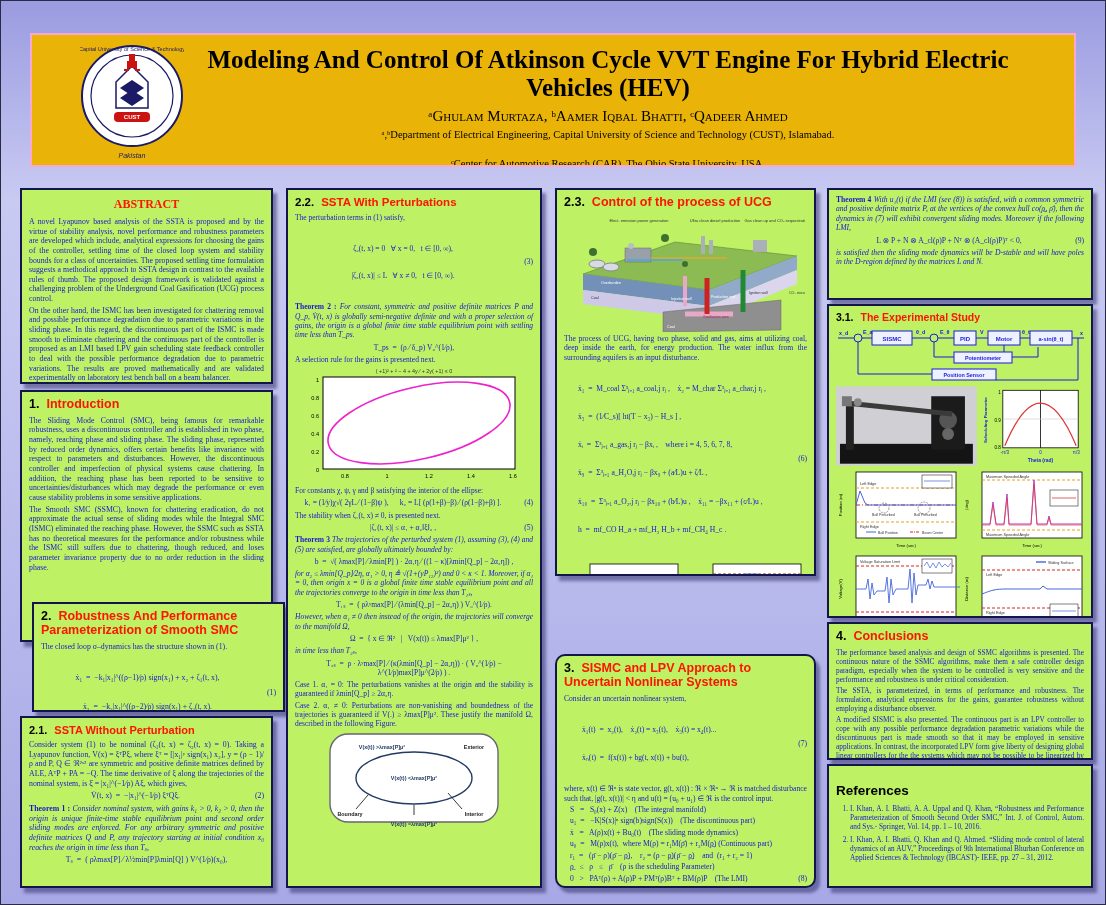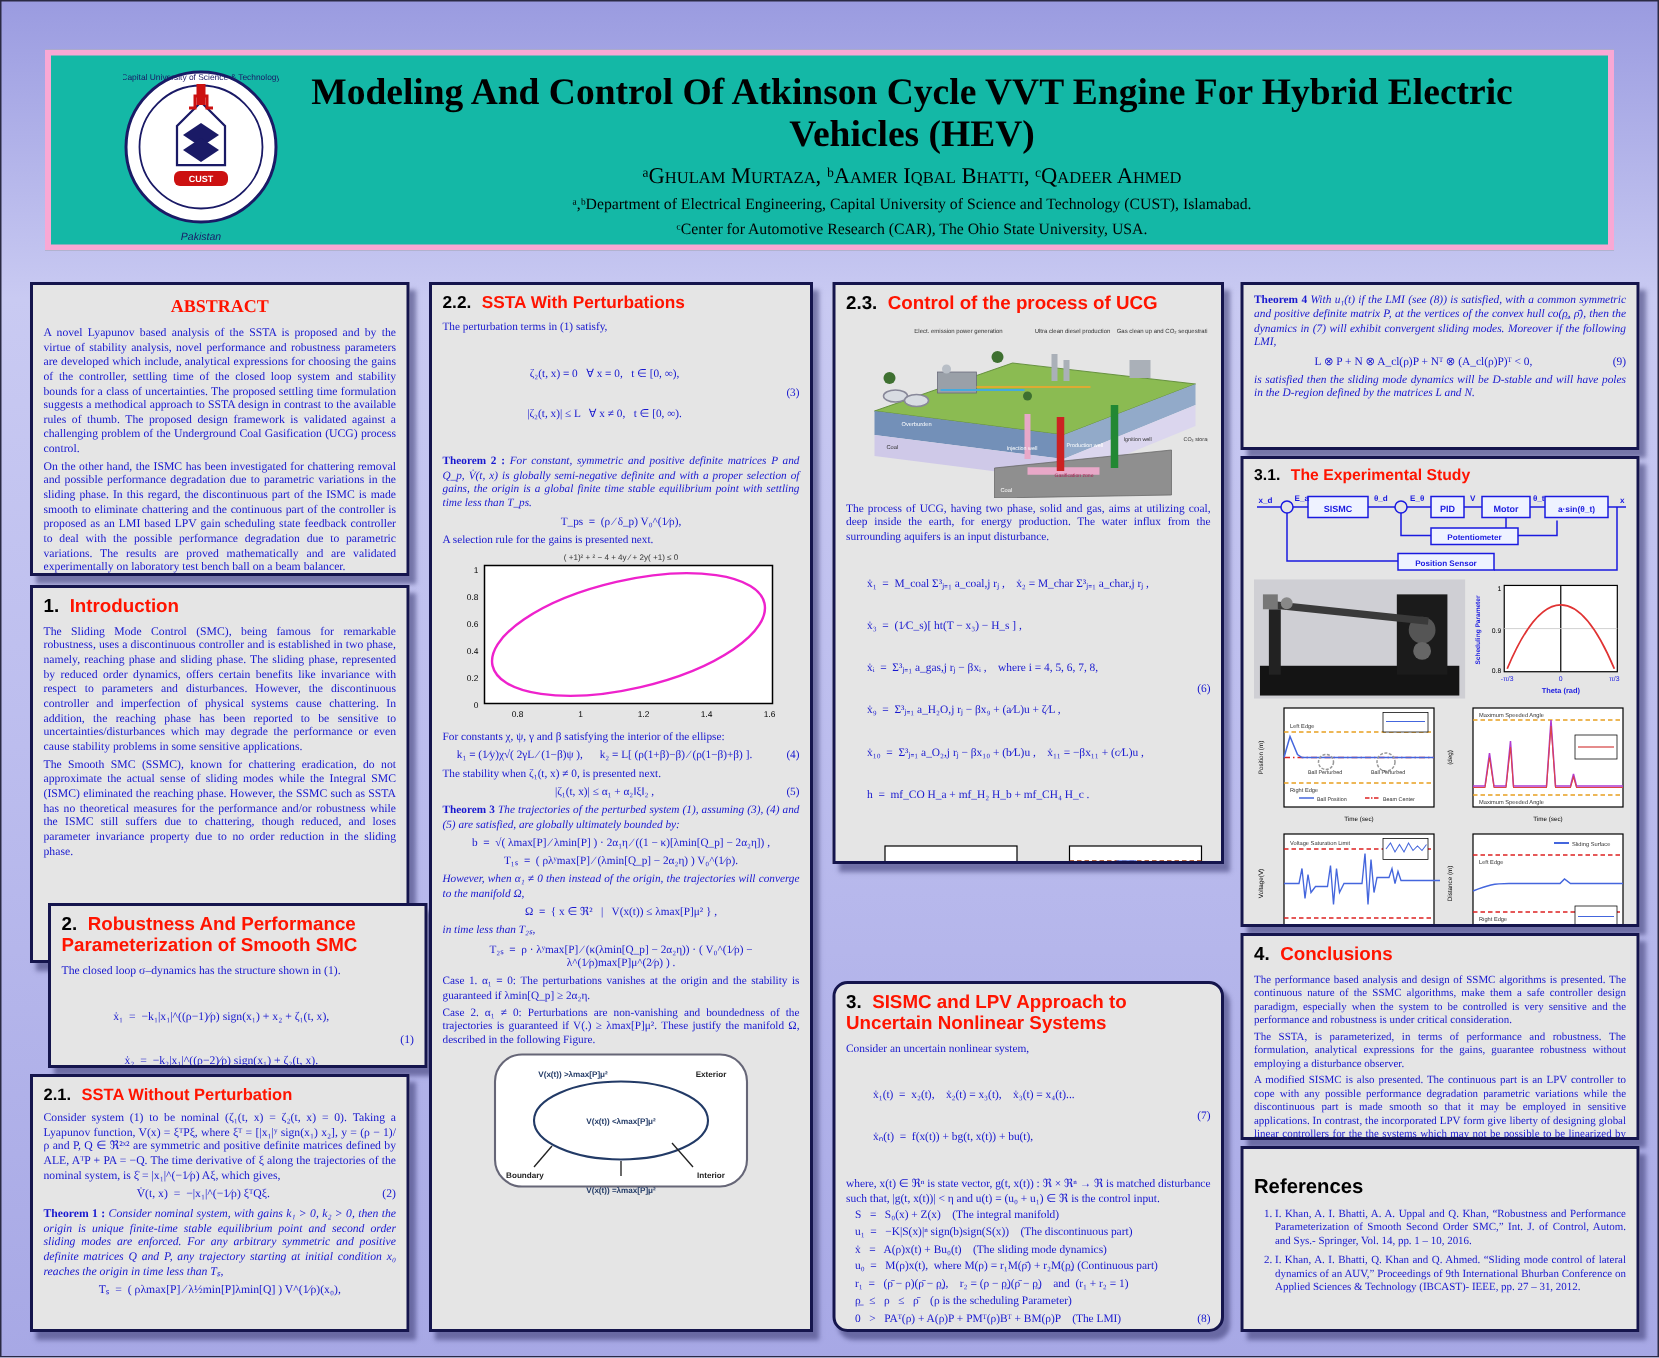--- a/index.html
+++ b/index.html
@@ -3,26 +3,26 @@
 <meta charset="utf-8">
 <style>
   html,body{margin:0;padding:0;}
   body{
     width:1106px;height:905px;position:relative;overflow:hidden;
     background:linear-gradient(180deg,#9a9be0 0%,#c9caf2 22%,#bcbdee 55%,#a7a8e5 100%);
     font-family:"Liberation Serif",serif;
   }
   .poster-frame{position:absolute;inset:0;border:1px solid #2a2a44;pointer-events:none;}
   .box{
-    position:absolute;background:#e5e5e5;border:2px solid #15154d;
+    position:absolute;background:#bef264;border:2px solid #15154d;
     box-shadow:4px 5px 3px rgba(52,52,110,0.55);
     padding:5px 7px;box-sizing:border-box;overflow:hidden;
     color:#1717cf;font-size:7.8px;line-height:1.24;text-align:justify;
   }
-  .hdr{background:#14b8a6;border:4px solid #f9a8d4;box-shadow:none;overflow:hidden;}
+  .hdr{background:#eab308;border:2px solid #f9a8d4;box-shadow:none;overflow:hidden;}
   .h-title{font-family:"Liberation Serif",serif;font-weight:bold;font-size:25px;line-height:1.12;color:#000;text-align:center;margin-top:6px;}
   .h-auth{font-variant:small-caps;font-size:15px;color:#000;text-align:center;margin-top:5px;}
   .h-aff{font-size:10.5px;color:#000;text-align:center;margin-top:2px;line-height:1.3;}
   .sec-head{font-family:"Liberation Sans",sans-serif;font-weight:bold;font-size:12.5px;line-height:1.1;color:#ff1400;text-align:left;margin:1px 0 4px 0;}
   .sec-head .num{color:#000;margin-right:7px;}
   .abs-head{font-family:"Liberation Serif",serif;font-weight:bold;font-size:12px;color:#ff1400;text-align:center;margin:2px 0 5px 0;}
   .refs-head{font-family:"Liberation Sans",sans-serif;font-weight:bold;font-size:13.5px;color:#000;text-align:left;margin:12px 0 4px 0;}
   p{margin:0 0 2px 0;}
   .thm{font-style:italic;}
   .thm b{font-style:normal;font-weight:bold;}
@@ -52,21 +52,21 @@
     <rect x="49" y="14" width="6" height="14" fill="#cc1111"></rect>
     <rect x="34" y="72" width="36" height="10" rx="4" fill="#cc1111"></rect>
     <text x="52" y="79" text-anchor="middle" font-size="6" fill="#fff" font-weight="bold">CUST</text>
     <text x="52" y="11" text-anchor="middle" font-size="5.6" fill="#1a1a66">Capital University of Science &amp; Technology</text>
     <text x="52" y="118" text-anchor="middle" font-size="7" font-style="italic" fill="#1a1a66">Pakistan</text>
   </svg>
   <div style="margin-left:150px;margin-right:40px;">
     <div class="h-title">Modeling And Control Of Atkinson Cycle VVT Engine For Hybrid Electric Vehicles (HEV)</div>
     <div class="h-auth">ᵃGhulam Murtaza, ᵇAamer Iqbal Bhatti, ᶜQadeer Ahmed</div>
     <div class="h-aff">ᵃ,ᵇDepartment of Electrical Engineering, Capital University of Science and Technology (CUST), Islamabad.</div>
-    <div class="h-aff" style="margin-top:4px;">ᶜCenter for Automotive Research (CAR), The Ohio State University, USA.</div>
+    <div class="h-aff" style="margin-top:16px;">ᶜCenter for Automotive Research (CAR), The Ohio State University, USA.</div>
   </div>
 </div>
 
 <div class="box" style="left:20px;top:188px;width:253px;height:196px;">
   <div class="abs-head">ABSTRACT</div>
   <p>A novel Lyapunov based analysis of the SSTA is proposed and by the virtue of stability analysis, novel performance and robustness parameters are developed which include, analytical expressions for choosing the gains of the controller, settling time of the closed loop system and stability bounds for a class of uncertainties. The proposed settling time formulation suggests a methodical approach to SSTA design in contrast to the available rules of thumb. The proposed design framework is validated against a challenging problem of the Underground Coal Gasification (UCG) process control.</p>
   <p>On the other hand, the ISMC has been investigated for chattering removal and possible performance degradation due to parametric variations in the sliding phase. In this regard, the discontinuous part of the ISMC is made smooth to eliminate chattering and the continuous part of the controller is proposed as an LMI based LPV gain scheduling state feedback controller to deal with the possible performance degradation due to parametric variations. The results are proved mathematically and are validated experimentally on laboratory test bench ball on a beam balancer.</p>
 </div>
 
 <div class="box" style="left:20px;top:390px;width:253px;height:252px;">
@@ -145,20 +145,21 @@
   </div>
   <p>The stability when ζ₁(t, x) ≠ 0, is presented next.</p>
   <div class="eqrow">
     <div class="eqbody">|ζ₁(t, x)| ≤ α₁ + α₂‖ξ‖₂ ,</div>
     <div class="eqnum">(5)</div>
   </div>
   <p class="thm"><b>Theorem 3</b> <span>The trajectories of the perturbed system (1), assuming (3), (4) and (5) are satisfied, are globally ultimately bounded by:</span></p>
   <div class="eqrow">
       <div class="eqbody">b  =  √( λmax[P] ⁄ λmin[P] ) · 2α₁η ⁄ ((1 − κ)[λmin[Q_p] − 2α₂η]) ,</div>
     </div>
+  <p class="thm">for α₂ ≤ λmin[Q_p]⁄2η, α₁ &gt; 0, η ≜ √(1+(yP₁₂)²) and 0 &lt; κ &lt; 1.  Moreover, if α₁ = 0, then origin x = 0 is a global finite time stable equilibrium point and all the trajectories converge to the origin in time less than T₁ₛ,</p>
   <div class="eqrow">
       <div class="eqbody">T₁ₛ  =  ( ρλʸmax[P] ⁄ (λmin[Q_p] − 2α₂η) ) V₀^(1⁄ρ).</div>
     </div>
   <p class="thm">However, when α₁ ≠ 0 then instead of the origin, the trajectories will converge to the manifold Ω,</p>
   <div class="eqrow">
       <div class="eqbody">Ω  =  { x ∈ ℜ²   |   V(x(t)) ≤ λmax[P]μ² } ,</div>
     </div>
   <p class="thm">in time less than T₂ₛ,</p>
   <div class="eqrow">
       <div class="eqbody">T₂ₛ  =  ρ · λʸmax[P] ⁄ (κ(λmin[Q_p] − 2α₂η)) · ( V₀^(1⁄ρ) − λ^(1⁄ρ)max[P]μ^(2⁄ρ) ) .</div>

